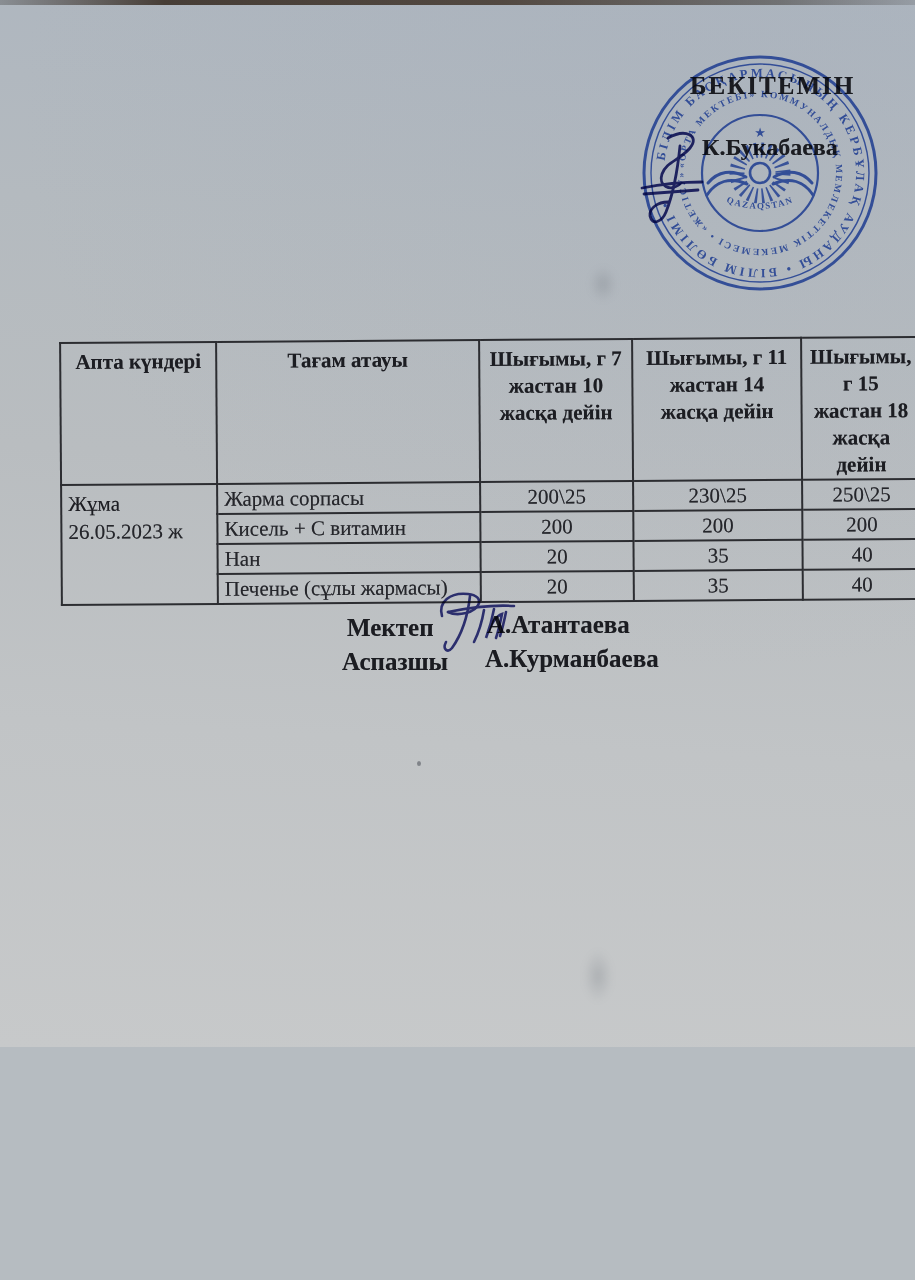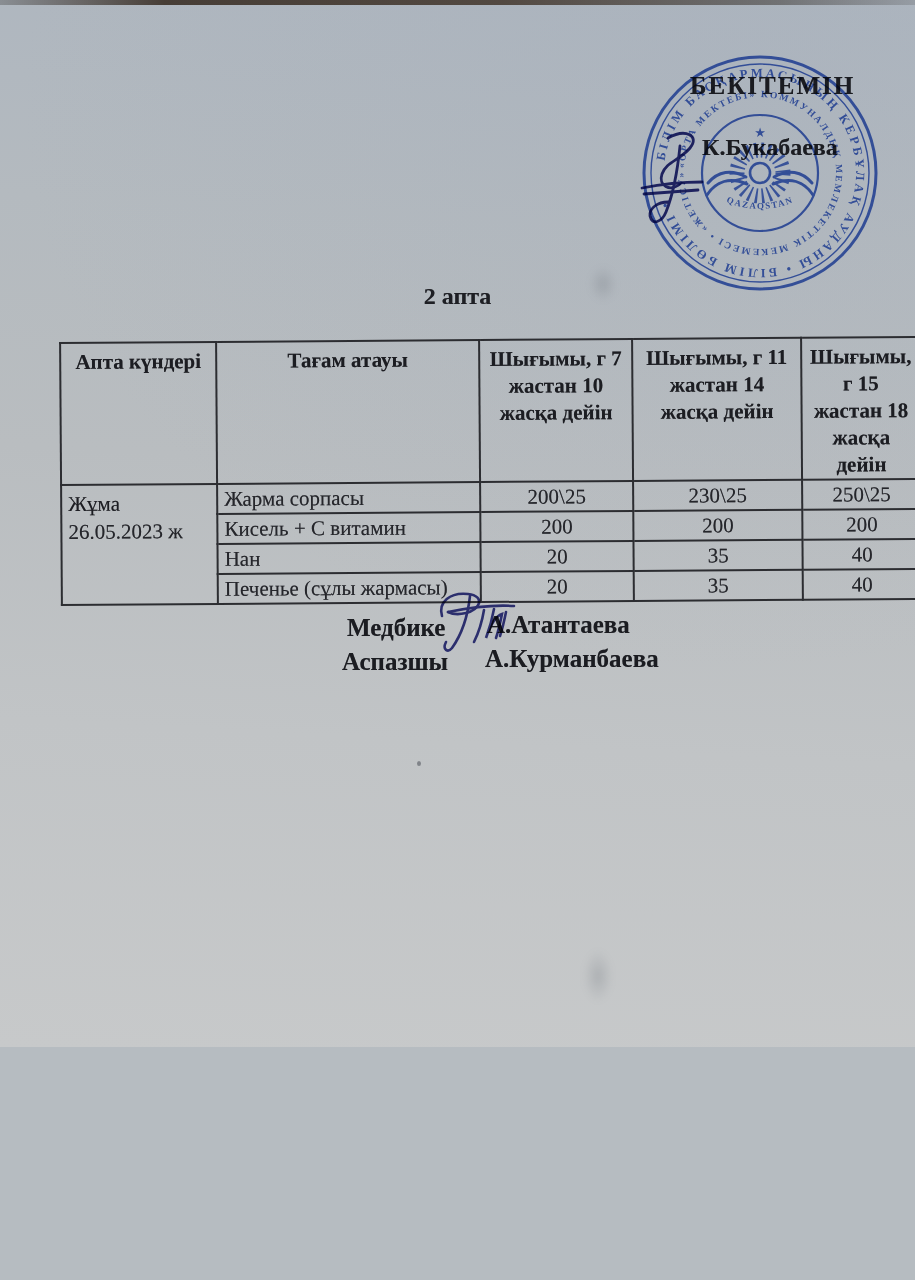--- a/index.html
+++ b/index.html
@@ -87,21 +87,20 @@
 <body>
 
 <div id="page">
 
   <div id="top-edge"></div>
 
   <div class="txt appr" id="appr1">БЕКІТЕМІН</div>
   <div class="txt appr" id="appr3">К.Букабаева</div>
 
 
-  <div class="txt b" id="week">2 апта</div>
 
   <table id="menu-table">
     <colgroup>
       <col style="width:156px">
         <col style="width:263px">
         <col style="width:153px">
         <col style="width:169px">
         <col style="width:119px">
     </colgroup>
     <tbody>
@@ -136,21 +135,21 @@
     </tr>
     <tr>
       <td class="dish-cell">Печенье (сұлы жармасы)</td>
       <td class="val-cell">20</td>
       <td class="val-cell">35</td>
       <td class="val-cell">40</td>
     </tr>
   </tbody>
     </table>
 
-  <div class="txt sig-label" id="sig-role-0">Медбике</div>
+  <div class="txt sig-label" id="sig-role-0">Мектеп</div>
   <div class="txt sig-label" id="sig-name-0">А.Атантаева</div>
   <div class="txt sig-label" id="sig-role-1">Аспазшы</div>
   <div class="txt sig-label" id="sig-name-1">А.Курманбаева</div>
 
   <svg class="ink" style="left:428px;top:586px" width="120" height="78" viewBox="0 0 120 78">
     <g fill="none" stroke="#3b3e8f" stroke-width="2.6" stroke-linecap="round">
       <path d="M14,30 C10,16 22,6 40,8 C58,10 52,24 38,27 C30,29 24,28 20,26"></path>
       <path d="M20,26 C30,24 60,18 86,20"></path>
       <path d="M42,10 C40,28 34,48 24,62 C20,67 14,64 18,56"></path>
       <path d="M56,24 C54,36 50,48 46,56"></path>

